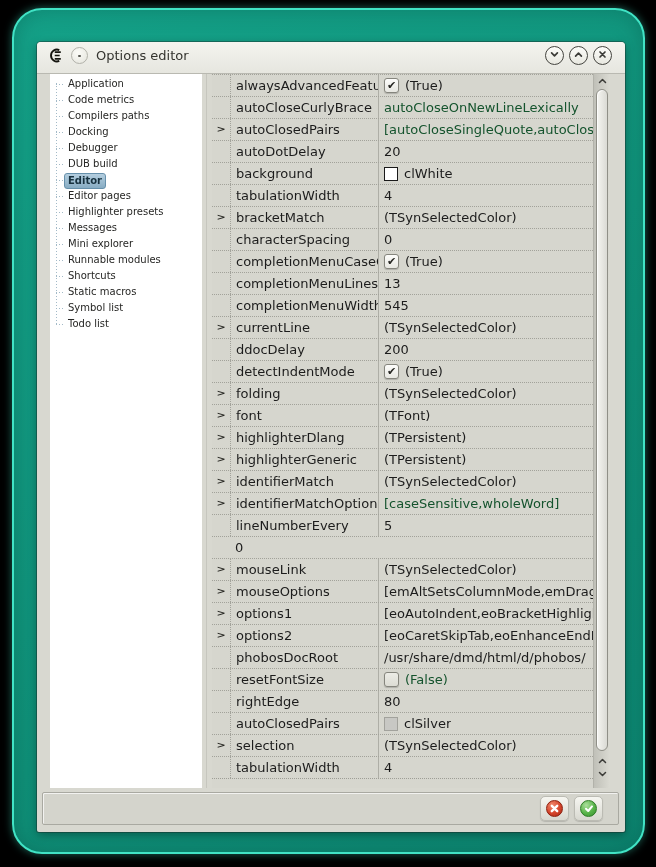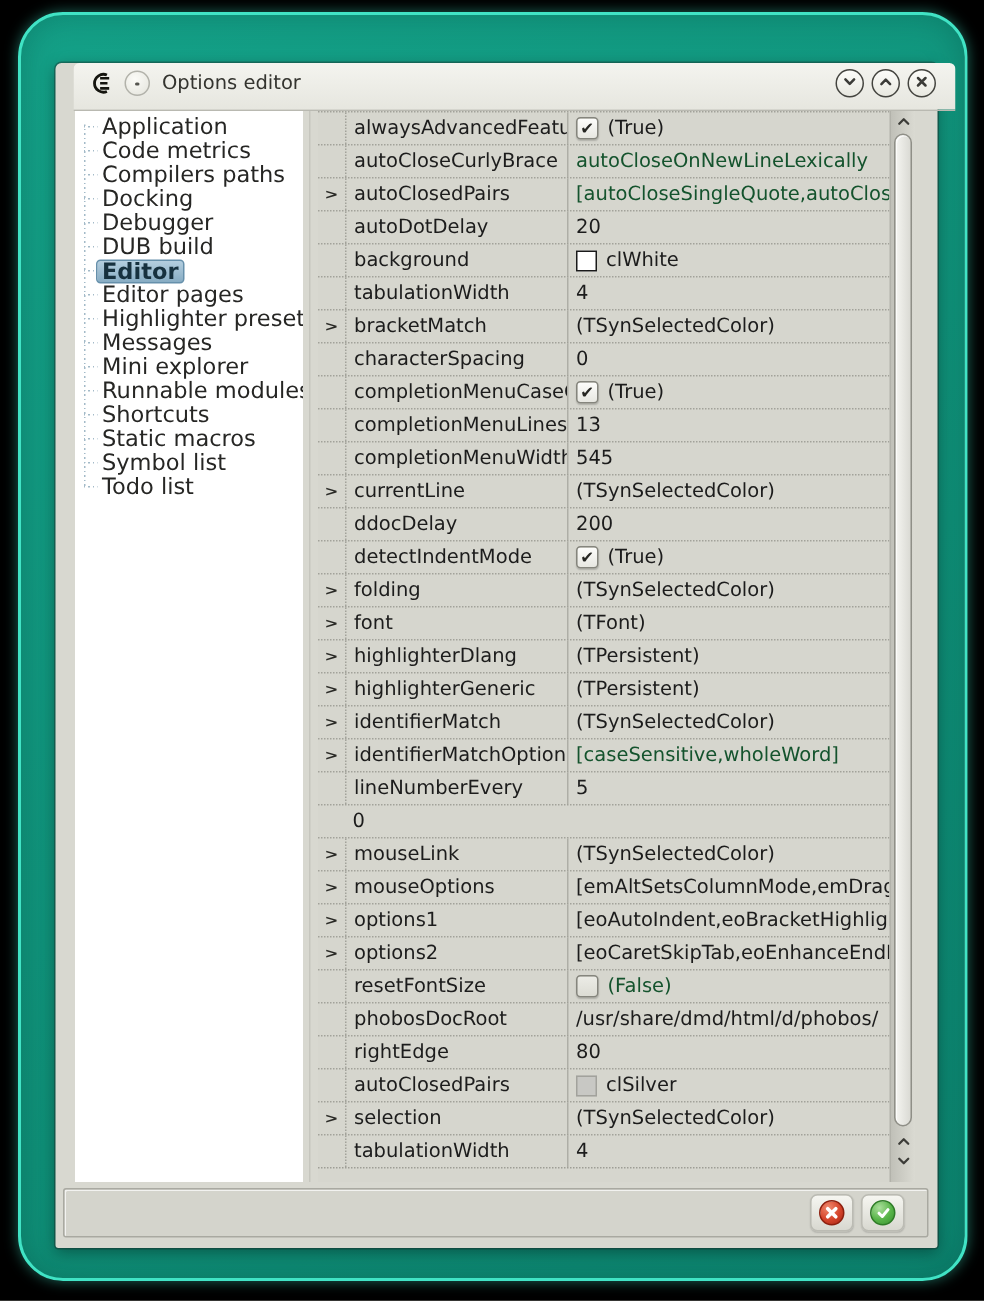--- a/index.html
+++ b/index.html
@@ -9,39 +9,39 @@
   .frame{position:absolute;left:12px;top:8px;width:633px;height:846px;border-radius:30px;
     background:linear-gradient(145deg,#14a188 0%,#0f9078 60%,#0c8570 100%);
     border:2px solid #41e3c5;
     box-shadow:0 0 9px rgba(64,227,197,.45), inset 0 0 22px rgba(0,55,45,.28);}
 
   .window{position:absolute;left:23px;top:32px;width:588px;height:790px;background:#d8d8d0;
     border-radius:4px 4px 2px 2px;
     box-shadow:0 0 0 1px rgba(30,30,28,.35), 0 3px 10px rgba(0,0,0,.35);}
 
   
-  .titlebar{position:absolute;left:12px;top:0;width:100%;height:32px;
+  .titlebar{position:absolute;left:0;top:0;width:100%;height:32px;
     background:linear-gradient(#f4f4ef,#e6e6df);
     border-bottom:1px solid #b9b9b1;border-radius:4px 4px 0 0;padding-left:38px;}
   .logo{position:absolute;left:10px;top:5px;width:17px;height:17px;}
   .menu-btn{position:absolute;left:34px;top:5px;width:17px;height:17px;border-radius:50%;
     background:radial-gradient(circle at 40% 32%,#fbfbf7,#e4e4dc);
     border:1px solid #b2b2aa;padding:0;cursor:default;}
   .menu-btn::after{content:"";position:absolute;left:6px;top:7px;width:3px;height:2px;
     background:#55554f;border-radius:1px;}
   .title{position:absolute;left:59px;top:0;height:27px;line-height:27px;
     font-size:13px;color:#34342f;white-space:nowrap;}
   .tb-btn{position:absolute;top:4px;width:19px;height:19px;border-radius:50%;
     border:1.6px solid #44443f;background:linear-gradient(#fcfcf9,#e8e8e0);
     display:flex;align-items:center;justify-content:center;padding:0;cursor:default;}
   .tb-min{left:508px;}.tb-max{left:532px;}.tb-close{left:556px;}
 
   
   .tree{position:absolute;left:13px;top:32px;width:152px;height:714px;background:#ffffff;
-    font-size:15px;color:#262624;padding-top:2px;overflow:hidden;}
+    font-size:10px;color:#262624;padding-top:2px;overflow:hidden;}
   .tree::before{content:"";position:absolute;left:6px;top:9px;width:1px;height:242px;
     background:repeating-linear-gradient(to bottom,#a3bac8 0 1px,transparent 1px 3px);}
   .tree-item{position:relative;height:16px;line-height:16px;padding-left:18px;white-space:nowrap;cursor:default;}
   .tree-item .tick{position:absolute;left:6px;top:8px;width:9px;height:1px;
     background:repeating-linear-gradient(to right,#a3bac8 0 1px,transparent 1px 3px);}
   .tree-item .lbl{display:inline-block;line-height:14px;vertical-align:top;margin-top:1px;}
   .tree-item.sel .lbl{background:linear-gradient(#b4cedf,#87acc3);
     border:1px solid #6690ab;border-radius:3px;padding:0 3px;margin-left:-4px;
     color:#17313f;font-weight:bold;}
 
@@ -336,31 +336,31 @@
           </div>
           <div class="grid-row">
             <span class="gutter">&gt;</span>
             <span class="pname">options2</span>
             <div class="vcell">
               <span class="pvalue">[eoCaretSkipTab,eoEnhanceEndKe</span>
             </div>
           </div>
           <div class="grid-row">
             <span class="gutter"></span>
+            <span class="pname">phobosDocRoot</span>
+            <div class="vcell">
+              <span class="pvalue">/usr/share/dmd/html/d/phobos/</span>
+            </div>
+          </div>
+          <div class="grid-row">
+            <span class="gutter"></span>
             <span class="pname">resetFontSize</span>
             <div class="vcell">
               <span class="checkbox unchecked"></span>
               <span class="pvalue green">(False)</span>
-            </div>
-          </div>
-          <div class="grid-row">
-            <span class="gutter"></span>
-            <span class="pname">phobosDocRoot</span>
-            <div class="vcell">
-              <span class="pvalue">/usr/share/dmd/html/d/phobos/</span>
             </div>
           </div>
           <div class="grid-row">
             <span class="gutter"></span>
             <span class="pname">rightEdge</span>
             <div class="vcell">
               <span class="pvalue">80</span>
             </div>
           </div>
           <div class="grid-row">

